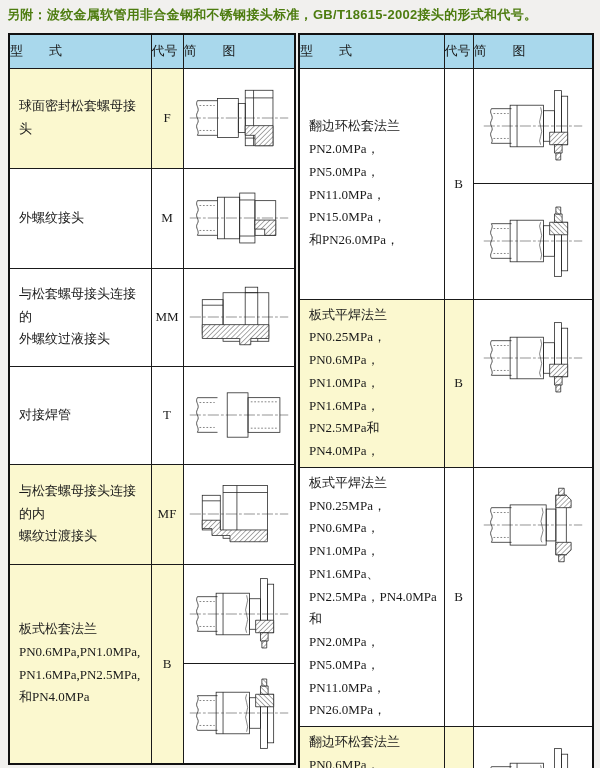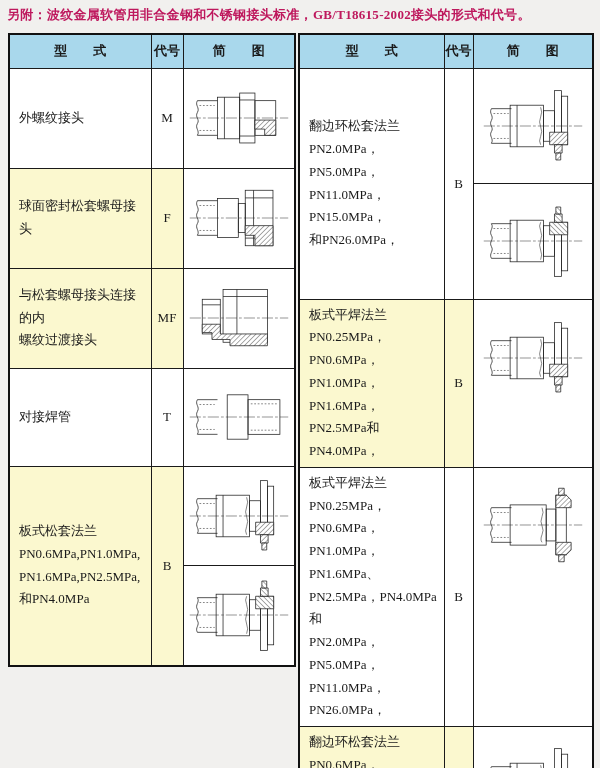--- a/index.html
+++ b/index.html
@@ -6,40 +6,40 @@
   body{
     width:600px;height:768px;position:relative;
     background:#f1f0ee;
     font-family:"Liberation Sans",sans-serif;
     color:#1a1a1a;
     overflow:hidden;
   }
   .title{
     position:absolute;left:7px;top:6px;width:586px;
     font-size:13px;font-weight:bold;letter-spacing:0.3px;
-    font-family:Liberation Serif, serif;color:#be185d;
+    font-family:Liberation Sans, sans-serif;color:#4d7c0f;
   }
   table.fit{
     position:absolute;top:33px;
     border-collapse:collapse;table-layout:fixed;
     background:#ffffff;border:2px solid #111;
   }
   #tbl-left{left:8px;width:286px;}
   #tbl-right{left:298px;width:294px;}
   .fit th,.fit td{
     border:1px solid #1a1a1a;
     padding:0;margin:0;
     font-family:"Liberation Serif",serif;
     font-size:13px;
   }
   .fit th{
     background:#a9d8ec;
-    font-weight:bold;font-size:13px;
+    font-weight:normal;font-size:13px;
     font-family:"Liberation Sans",sans-serif;
-    text-align:center;
+    text-align:left;
   }
   td.type{
     text-align:left;vertical-align:middle;
     padding:4px 4px 4px 9px;
     line-height:1.75;
     white-space:pre-line;
   }
   td.code{text-align:center;vertical-align:middle;}
   td.diag{padding:0;vertical-align:top;}
   .yl{background:#fbf8cf;}
@@ -189,67 +189,81 @@
       <col style="width:32px">
       <col style="width:112px">
     </colgroup>
   <tbody>
       <tr style="height:34px">
     <th>型　　式</th>
     <th>代号</th>
     <th>简　　图</th>
   </tr>
   <tr style="height:100px">
+    <td class="type yl">球面密封松套螺母接头</td>
+    <td class="code yl">F</td>
+    <td class="diag">
+          <div class="dstack dh100">
+            <div class="dwrap">
+              <svg viewBox="0 0 150 110" preserveAspectRatio="xMidYMid meet" xmlns="http://www.w3.org/2000/svg">
+                <use href="#sym-union-nut"></use>
+              </svg>
+            </div>
+          </div>
+        </td>
+  </tr>
+  <tr style="height:100px">
     <td class="type">外螺纹接头</td>
     <td class="code">M</td>
     <td class="diag">
           <div class="dstack dh100">
             <div class="dwrap">
               <svg viewBox="0 0 150 110" preserveAspectRatio="xMidYMid meet" xmlns="http://www.w3.org/2000/svg">
                 <use href="#sym-male-thread"></use>
               </svg>
             </div>
           </div>
         </td>
   </tr>
-  <tr style="height:100px">
-    <td class="type yl">球面密封松套螺母接头</td>
-    <td class="code yl">F</td>
-    <td class="diag">
-          <div class="dstack dh100">
-            <div class="dwrap">
-              <svg viewBox="0 0 150 110" preserveAspectRatio="xMidYMid meet" xmlns="http://www.w3.org/2000/svg">
-                <use href="#sym-union-nut"></use>
+  <tr style="height:98px">
+    <td class="type">与松套螺母接头连接的
+外螺纹过液接头</td>
+    <td class="code">MM</td>
+    <td class="diag">
+          <div class="dstack dh98">
+            <div class="dwrap">
+              <svg viewBox="0 0 150 110" preserveAspectRatio="xMidYMid meet" xmlns="http://www.w3.org/2000/svg">
+                <use href="#sym-nipple-double-male"></use>
+              </svg>
+            </div>
+          </div>
+        </td>
+  </tr>
+  <tr style="height:98px">
+    <td class="type">对接焊管</td>
+    <td class="code">T</td>
+    <td class="diag">
+          <div class="dstack dh98">
+            <div class="dwrap">
+              <svg viewBox="0 0 150 110" preserveAspectRatio="xMidYMid meet" xmlns="http://www.w3.org/2000/svg">
+                <use href="#sym-butt-weld-pipe"></use>
               </svg>
             </div>
           </div>
         </td>
   </tr>
   <tr style="height:100px">
     <td class="type yl">与松套螺母接头连接的内
 螺纹过渡接头</td>
     <td class="code yl">MF</td>
     <td class="diag">
           <div class="dstack dh100">
             <div class="dwrap">
               <svg viewBox="0 0 150 110" preserveAspectRatio="xMidYMid meet" xmlns="http://www.w3.org/2000/svg">
                 <use href="#sym-nipple-male-female"></use>
-              </svg>
-            </div>
-          </div>
-        </td>
-  </tr>
-  <tr style="height:98px">
-    <td class="type">对接焊管</td>
-    <td class="code">T</td>
-    <td class="diag">
-          <div class="dstack dh98">
-            <div class="dwrap">
-              <svg viewBox="0 0 150 110" preserveAspectRatio="xMidYMid meet" xmlns="http://www.w3.org/2000/svg">
-                <use href="#sym-butt-weld-pipe"></use>
               </svg>
             </div>
           </div>
         </td>
   </tr>
   <tr style="height:160px">
     <td class="type yl">板式松套法兰
 PN0.6MPa,PN1.0MPa,
 PN1.6MPa,PN2.5MPa,
 和PN4.0MPa</td>

